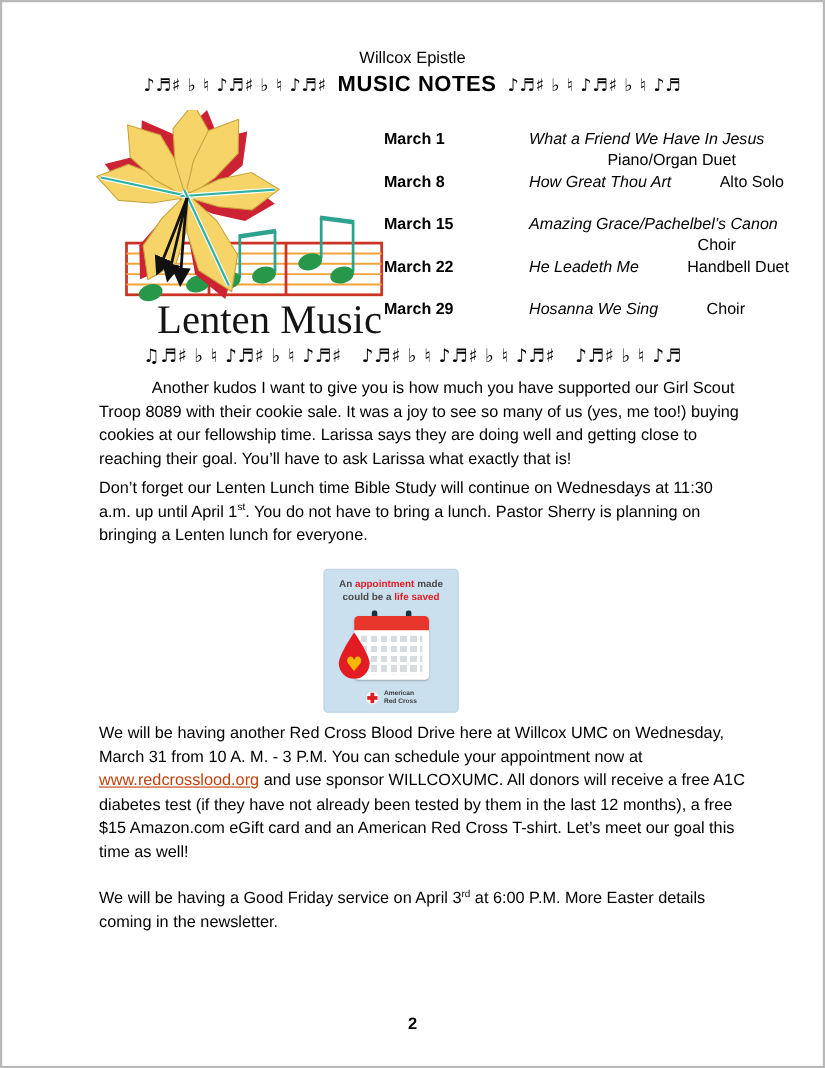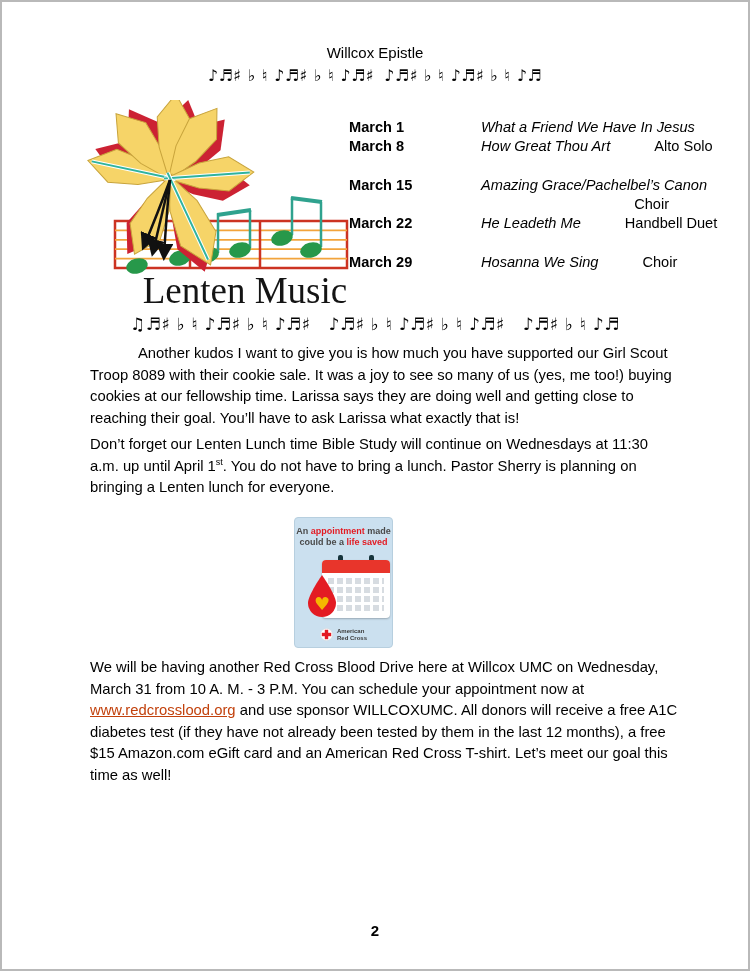--- a/index.html
+++ b/index.html
@@ -35,21 +35,21 @@
   .p-lunch{top:432px;text-indent:0;}
   .p-blood{top:655px;}
   .p-friday{top:805px;}
   .p-closing{top:869px;}
   .para sup{font-size:9px;line-height:0;}
   a.doclink{color:#c2410c;text-decoration:underline;}
   .smiley{font-family:"DejaVu Sans",sans-serif;font-size:19px;margin-left:14px;vertical-align:-2px;}
   .page-number{position:absolute;top:920px;left:0;width:100%;text-align:center;font-weight:bold;font-size:15px;}
   
   .rc-card{
-    position:absolute;left:292px;top:515px;width:99px;height:131px;
+    position:absolute;left:292px;top:515px;width:123px;height:131px;
     background:#cbe0ef;border:1px solid #b7cfdf;border-radius:4px;box-sizing:border-box;
   }
   .rc-tag{margin-top:8px;text-align:center;font-size:9px;line-height:11px;color:#4a4a4a;font-weight:600;}
   .rc-tag .r{color:#e31b23;font-weight:bold;}
   .rc-cal{position:absolute;left:27px;top:42px;width:68px;height:58px;background:#fff;border-radius:4px;
           box-shadow:0 1px 2px rgba(0,0,0,.25);}
   .rc-cal-header{position:absolute;left:0;top:0;width:100%;height:13px;background:#e8352b;border-radius:4px 4px 0 0;}
   .rc-ring{position:absolute;top:-5px;width:5px;height:10px;background:#17343c;border-radius:2px;}
   .rc-ring.r1{left:16px;} .rc-ring.r2{left:47px;}
   .rc-cal-grid{
@@ -64,20 +64,21 @@
 </style>
 </head>
 <body>
 
 <div class="page">
 
   <div class="doc-title">Willcox Epistle</div>
 
   <div class="music-header">
     <span class="notes">♪♬♯ ♭ ♮ ♪♬♯ ♭ ♮ ♪♬♯</span>
+    <span class="music-heading">MUSIC NOTES</span>
     <span class="notes">♪♬♯ ♭ ♮ ♪♬♯ ♭ ♮ ♪♬</span>
   </div>
 
   <svg class="lenten-art" viewBox="0 0 262 214">
     <defs>
       <marker id="arrh" markerWidth="7" markerHeight="7" refX="5" refY="3.5" orient="auto">
         <path d="M0,0 L7,3.5 L0,7 Z" fill="#111"></path>
       </marker>
     </defs>
 
@@ -149,20 +150,21 @@
     </g>
     <text x="158" y="203" text-anchor="middle" font-family="Liberation Serif, serif" font-size="37" fill="#141414">Lenten Music</text>
   </svg>
 
   <div class="schedule">
     <div>
       <div class="sched-line">
         <span class="s-date">March 1</span>
         <span class="s-title">What a Friend We Have In Jesus</span>
       </div>
+      <div class="sched-perf-line">Piano/Organ Duet</div>
     </div>
     <div>
       <div class="sched-line mb-blank">
         <span class="s-date">March 8</span>
         <span class="s-title">How Great Thou Art</span>
         <span class="s-perf">Alto Solo</span>
       </div>
     </div>
     <div>
       <div class="sched-line">
@@ -216,17 +218,18 @@
       </svg>
       <div class="rc-logo-text">
         <div>American</div>
         <div>Red Cross</div>
       </div>
     </div>
   </div>
 
   <div class="para p-blood"><span>We will be having another Red Cross Blood Drive here at Willcox UMC on Wednesday, March 31 from 10 A. M. - 3 P.M.  You can schedule your appointment now at </span><a class="doclink" href="#">www.redcrosslood.org</a><span> and use sponsor WILLCOXUMC.  All donors will receive a free A1C diabetes test (if they have not already been tested by them in the last 12 months), a free $15 Amazon.com eGift card and an American Red Cross T-shirt.  Let’s meet our goal this time as well!</span></div>
 
+  <div class="para p-friday"><span>We will be having a Good Friday service on April 3</span><sup>rd</sup><span> at 6:00 P.M. More Easter details coming in the newsletter.</span></div>
 
 
   <div class="page-number">2</div>
 
 </div>
 
 </body></html>

